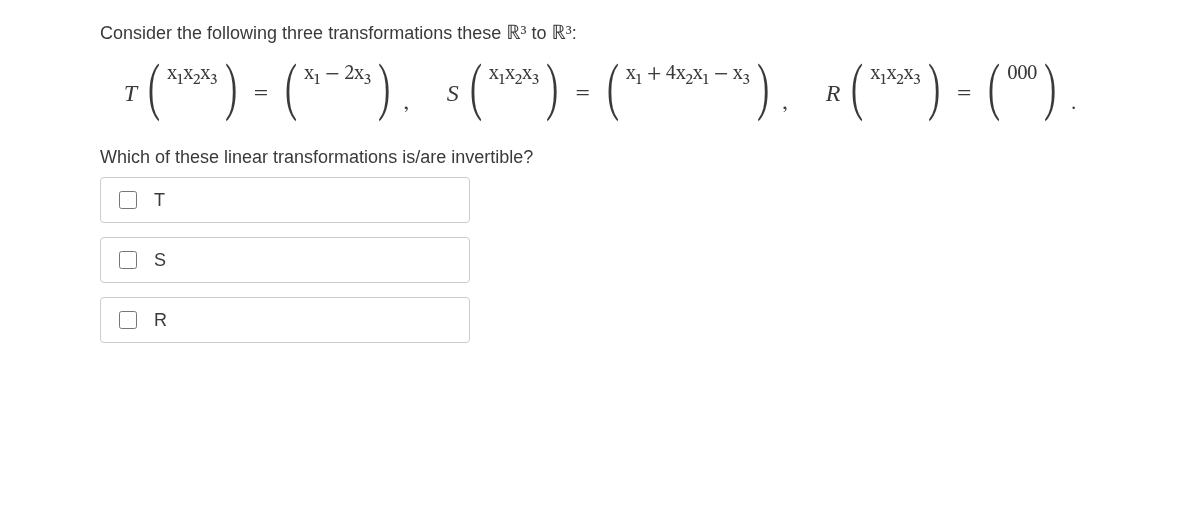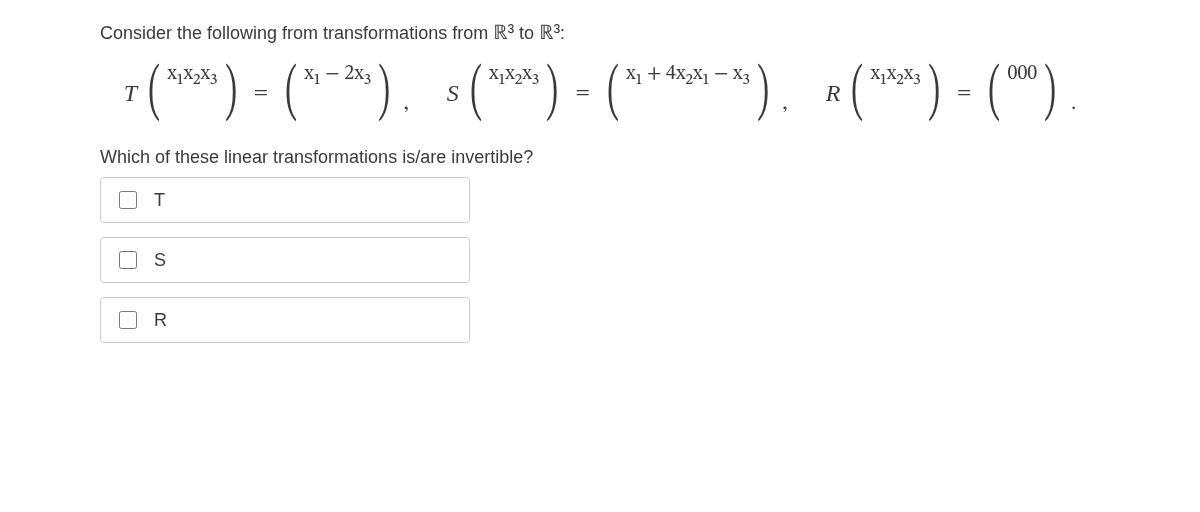--- a/index.html
+++ b/index.html
@@ -57,21 +57,21 @@
     padding: 0 2px;
   }
   .col div {
     line-height: 22px;
     white-space: nowrap;
   }
   .col.left div {
     text-align: left;
   }
   .bb {
-    font-family: Liberation Sans, sans-serif;
+    font-family: Liberation Serif, serif;
   }
   .options {
     display: flex;
     flex-direction: column;
     gap: 14px;
     width: 370px;
   }
   .option {
     border: 1px solid #ccc;
     border-radius: 4px;
@@ -103,21 +103,21 @@
     align-self: flex-end;
     position: relative;
     bottom: 6px;
     padding-left: 4px;
   }
 </style>
 </head>
 <body>
 
 <div class="prompt">
-  <span>Consider the following from transformations from </span><span class="math bb">ℝ³</span><span> to </span><span class="math bb">ℝ³</span><span>:</span>
+  <span>Consider the following three transformations these </span><span class="math bb">ℝ³</span><span> to </span><span class="math bb">ℝ³</span><span>:</span>
 </div>
 
 <div class="math-block math">
 
   <div class="transform">
     <span class="cal">T</span>
     <span class="vec">
       <span class="paren">(</span>
       <span class="col">
         <div>x₁</div>

